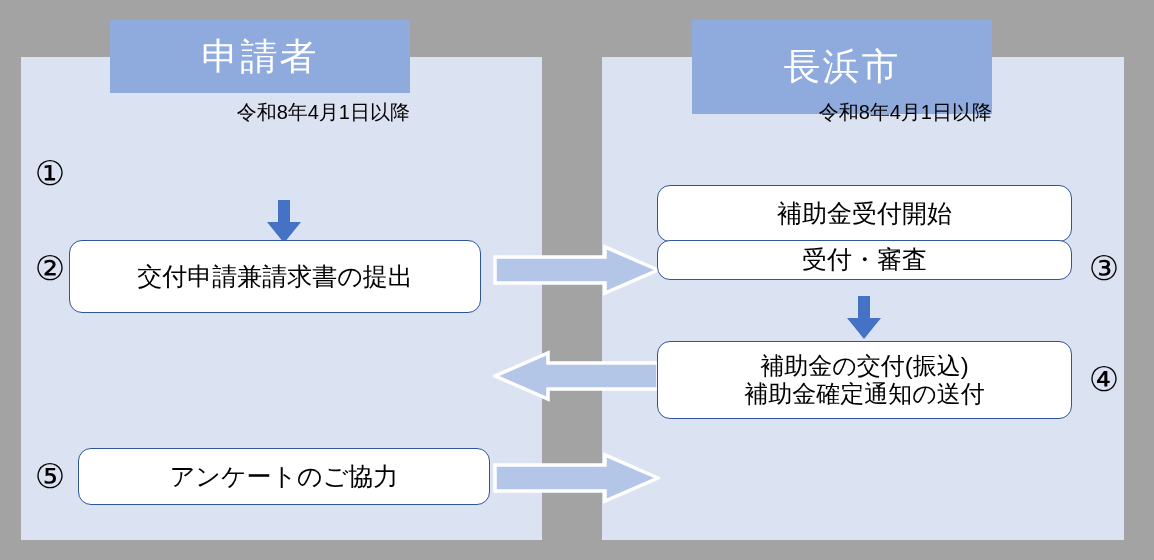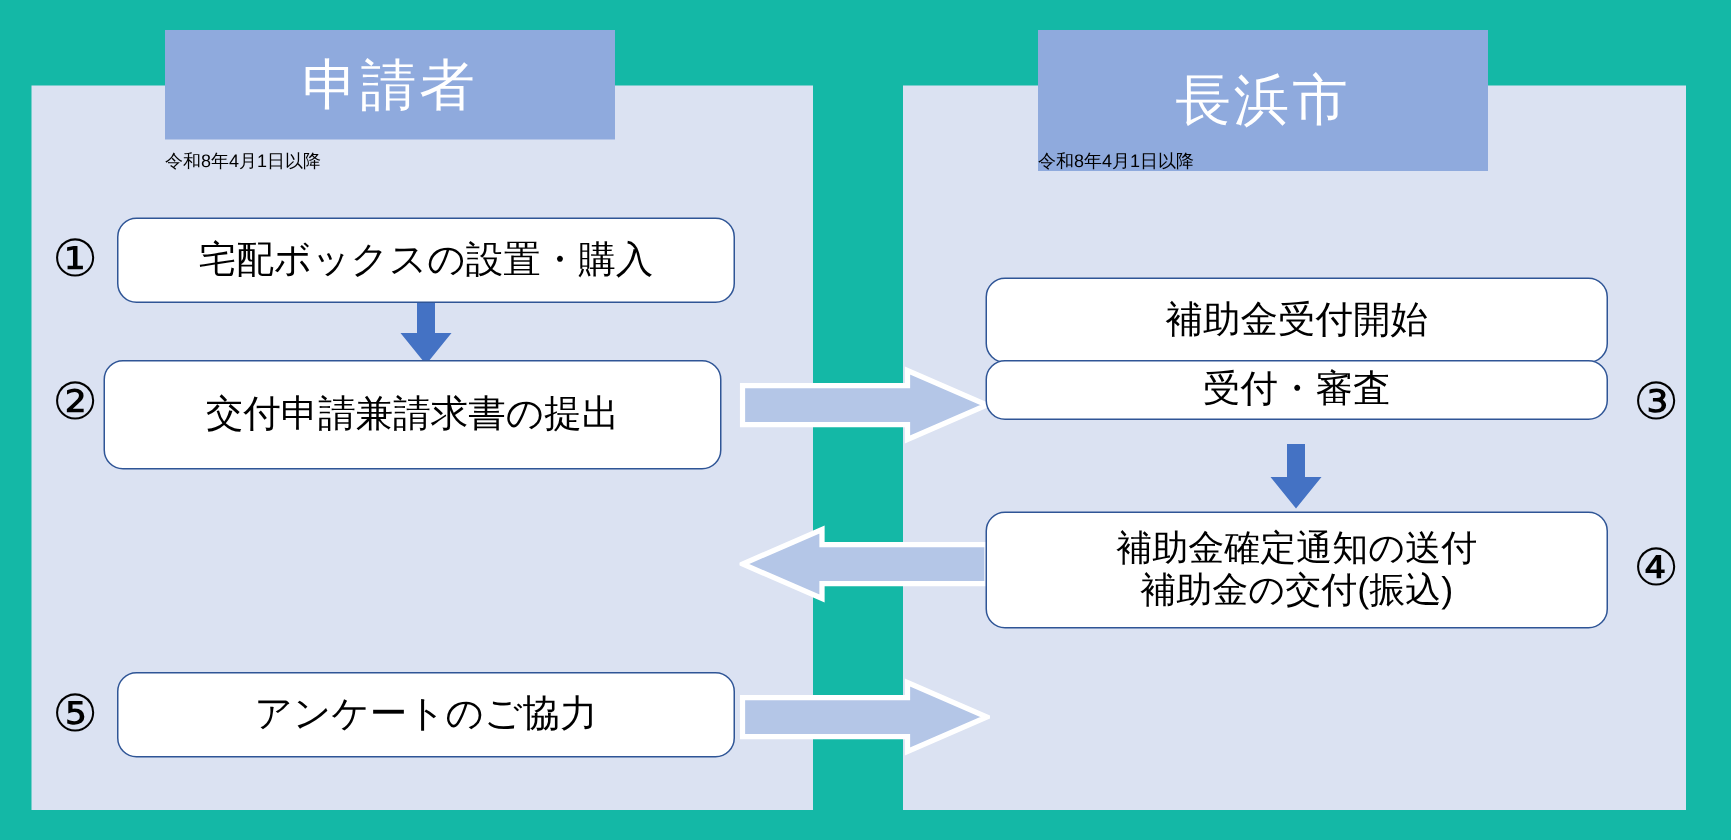--- a/index.html
+++ b/index.html
@@ -8,21 +8,21 @@
     background: #ffffff;
   }
   body {
     font-family: "Liberation Sans", "DejaVu Sans", sans-serif;
     color: #000000;
   }
   #canvas {
     position: relative;
     width: 1154px;
     height: 560px;
-    background: #14b8a6;
+    background: #a3a3a3;
     overflow: hidden;
   }
 
   
   .col-panel {
     position: absolute;
     background: #dbe2f2;
   }
   #panel-applicant { left: 21px;  top: 57px; width: 521px; height: 483px; }
   #panel-city      { left: 602px; top: 57px; width: 522px; height: 483px; }
@@ -38,22 +38,22 @@
     font-size: 37px;
     letter-spacing: 2px;
     font-weight: 400;
   }
   #banner-applicant { left: 110px; top: 20px; width: 300px; height: 73px; }
   #banner-city      { left: 692px; top: 20px; width: 300px; height: 94px; }
 
   
   .date-caption {
     position: absolute;
-    text-align: left;
-    font-size: 12px;
+    text-align: right;
+    font-size: 20px;
     color: #000000;
     white-space: nowrap;
   }
   #date-applicant { left: 110px; top: 99px; width: 300px; }
   #date-city      { left: 692px; top: 99px; width: 300px; }
 
   
   .step-box {
     position: absolute;
     background: #ffffff;
@@ -167,23 +167,20 @@
     <span>申請者</span>
   </div>
   <div class="banner" id="banner-city">
     <span>長浜市</span>
   </div>
 
   <div class="date-caption" id="date-applicant">令和8年4月1日以降</div>
   <div class="date-caption" id="date-city">令和8年4月1日以降</div>
 
   <div class="step-num" id="num-1">①</div>
-  <div class="step-box" id="box-1">
-    <span>宅配ボックスの設置・購入</span>
-  </div>
 
   <div class="step-num" id="num-2">②</div>
   <div class="step-box" id="box-2">
     <span>交付申請兼請求書の提出</span>
   </div>
 
   <div class="step-num" id="num-5">⑤</div>
   <div class="step-box" id="box-5">
     <span>アンケートのご協力</span>
   </div>
@@ -193,18 +190,18 @@
   </div>
 
   <div class="step-num" id="num-3">③</div>
   <div class="step-box" id="box-4">
     <span>受付・審査</span>
   </div>
 
   <div class="step-num" id="num-4">④</div>
   <div class="step-box two-line" id="box-6">
     <div>
+      <div>補助金の交付(振込)</div>
       <div>補助金確定通知の送付</div>
-      <div>補助金の交付(振込)</div>
     </div>
   </div>
 
 </div>
 
 </body></html>

